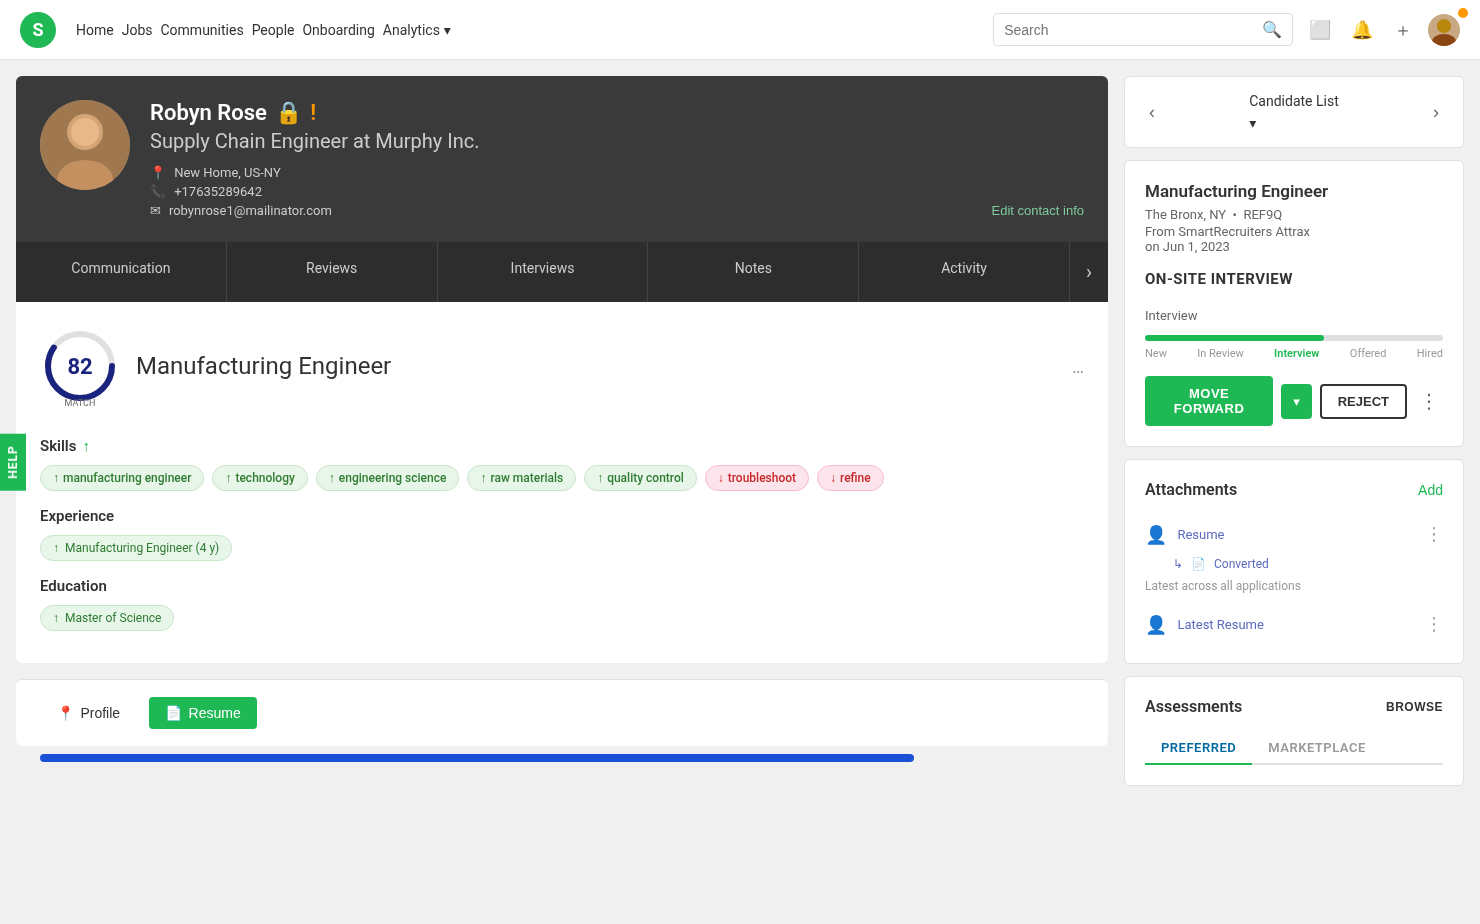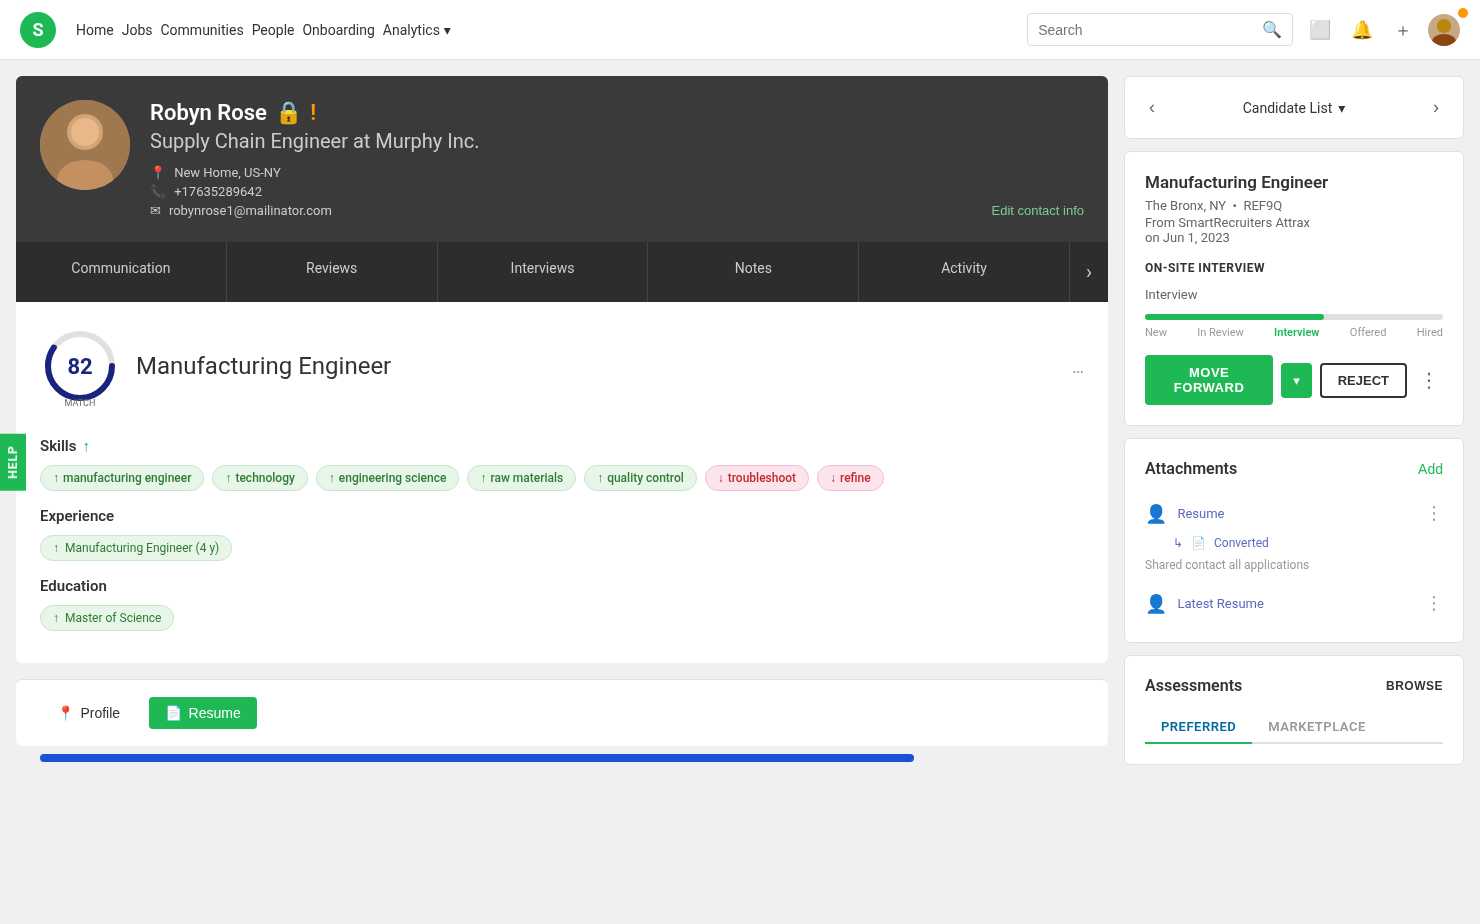--- a/index.html
+++ b/index.html
@@ -48,21 +48,21 @@
       display: flex;
       align-items: center;
       gap: 12px;
     }
     .search-box {
       display: flex;
       align-items: center;
       border: 1px solid #ddd;
       border-radius: 4px;
       padding: 6px 10px;
-      width: 266px;
+      width: 300px;
       background: #fff;
     }
     .search-box input {
       border: none;
       outline: none;
       flex: 1;
       font-size: 14px;
       color: #999;
     }
     .search-icon-btn {
@@ -352,20 +352,21 @@
       font-size: 18px;
       padding: 4px 8px;
     }
     .candidate-list-label {
       display: flex;
       align-items: flex-start;
       gap: 6px;
       font-size: 14px;
       color: #333;
       cursor: pointer;
+      flex-direction: column;
     }
 
     .job-card {
       background: #fff;
       border-radius: 6px;
       padding: 20px;
       border: 1px solid #e0e0e0;
       margin-bottom: 12px;
     }
     .job-card-title {
@@ -378,26 +379,26 @@
       color: #666;
       font-size: 13px;
       margin-bottom: 2px;
     }
     .job-card-source {
       color: #666;
       font-size: 13px;
       margin-bottom: 16px;
     }
     .stage-label {
-      font-size: 12px;
+      font-size: 15px;
       font-weight: 700;
       color: #333;
       text-transform: uppercase;
       letter-spacing: 0.5px;
-      margin-bottom: 12px;
+      margin-bottom: 20px;
     }
     .stage-name {
       font-size: 13px;
       color: #666;
       margin-bottom: 12px;
     }
 
     
     .progress-track {
       position: relative;
@@ -817,21 +818,21 @@
       <div class="attachment-item">
         <span class="attachment-icon">👤</span>
         <span class="attachment-name">Resume</span>
         <button class="attachment-more">⋮</button>
       </div>
       <div class="attachment-sub">
         <span>↳</span>
         <span>📄</span>
         <span style="color:#5b6abf; cursor:pointer;">Converted</span>
       </div>
-      <div class="shared-text">Shared contact all applications</div>
+      <div class="shared-text">Latest across all applications</div>
 
       <div class="attachment-item">
         <span class="attachment-icon">👤</span>
         <span class="attachment-name">Latest Resume</span>
         <button class="attachment-more">⋮</button>
       </div>
     </div>
 
     <div class="assessments-section">
       <div class="section-header">

